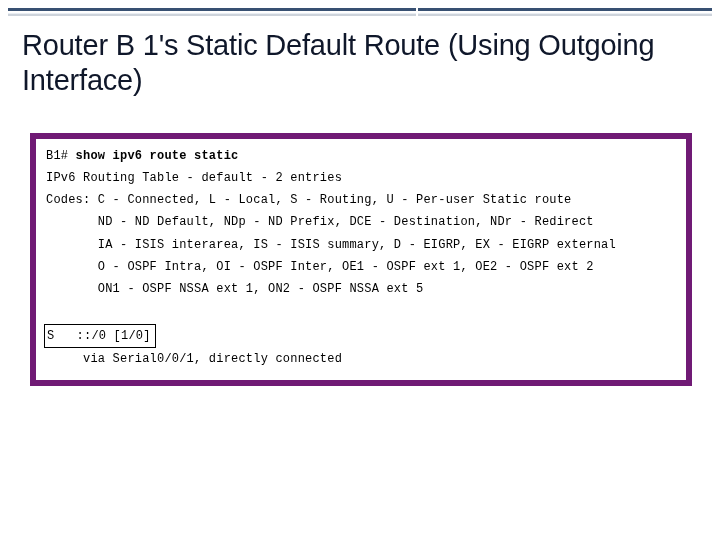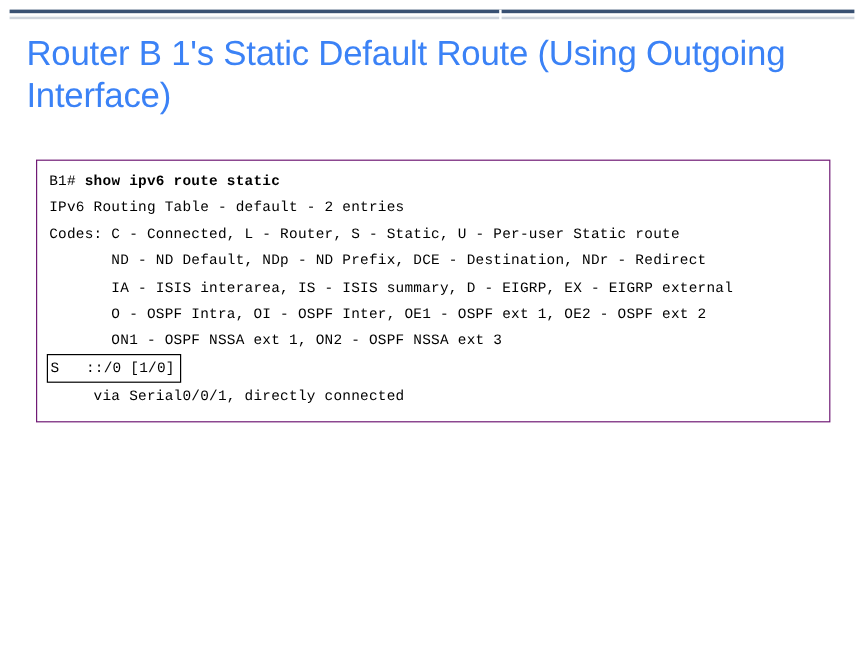--- a/index.html
+++ b/index.html
@@ -36,29 +36,29 @@
       left: 58%;
       top: -3px;
       width: 2px;
       height: 11px;
       background: #fff;
     }
     .title {
       margin: 12px 20px 0 22px;
       font-size: 29px;
       font-weight: 400;
-      color: #3b82f6;
+      color: #0f172a;
       line-height: 1.22;
       letter-spacing: -0.2px;
     }
     .output-wrap {
       margin: 34px 28px 0 30px;
     }
     .output {
-      border: 1px solid #701a75;
+      border: 6px solid #701a75;
       padding: 6px 10px 10px 10px;
       font-family: "Courier New", Courier, monospace;
       font-size: 12px;
       line-height: 1.85;
       color: #000;
       letter-spacing: 0.2px;
     }
     .output .line {
       white-space: pre;
     }
@@ -66,36 +66,37 @@
       font-weight: 400;
     }
     .output .bold {
       font-weight: 700;
     }
     .output .hl {
       display: inline-block;
       border: 1px solid #000;
       padding: 0 4px 0 2px;
       margin-left: -2px;
+      margin-top: 24px;
     }
   </style>
 </head>
 <body>
 
 <div class="top-rule">
   <span class="divider"></span>
 </div>
 
 <h1 class="title">Router B 1's Static Default Route (Using Outgoing Interface)</h1>
 
 <div class="output-wrap">
   <div class="output">
     <div class="line cmd"><span>B1# </span><span class="bold">show ipv6 route static</span></div>
     <div class="line">IPv6 Routing Table - default - 2 entries</div>
-    <div class="line">Codes: C - Connected, L - Router, S - Static, U - Per-user Static route</div>
+    <div class="line">Codes: C - Connected, L - Local, S - Routing, U - Per-user Static route</div>
     <div class="line">       ND - ND Default, NDp - ND Prefix, DCE - Destination, NDr - Redirect</div>
     <div class="line">       IA - ISIS interarea, IS - ISIS summary, D - EIGRP, EX - EIGRP external</div>
     <div class="line">       O - OSPF Intra, OI - OSPF Inter, OE1 - OSPF ext 1, OE2 - OSPF ext 2</div>
-    <div class="line">       ON1 - OSPF NSSA ext 1, ON2 - OSPF NSSA ext 3</div>
+    <div class="line">       ON1 - OSPF NSSA ext 1, ON2 - OSPF NSSA ext 5</div>
     <div class="line"><span class="hl">S   ::/0 [1/0]</span></div>
     <div class="line">     via Serial0/0/1, directly connected</div>
   </div>
 </div>
 
 </body></html>

